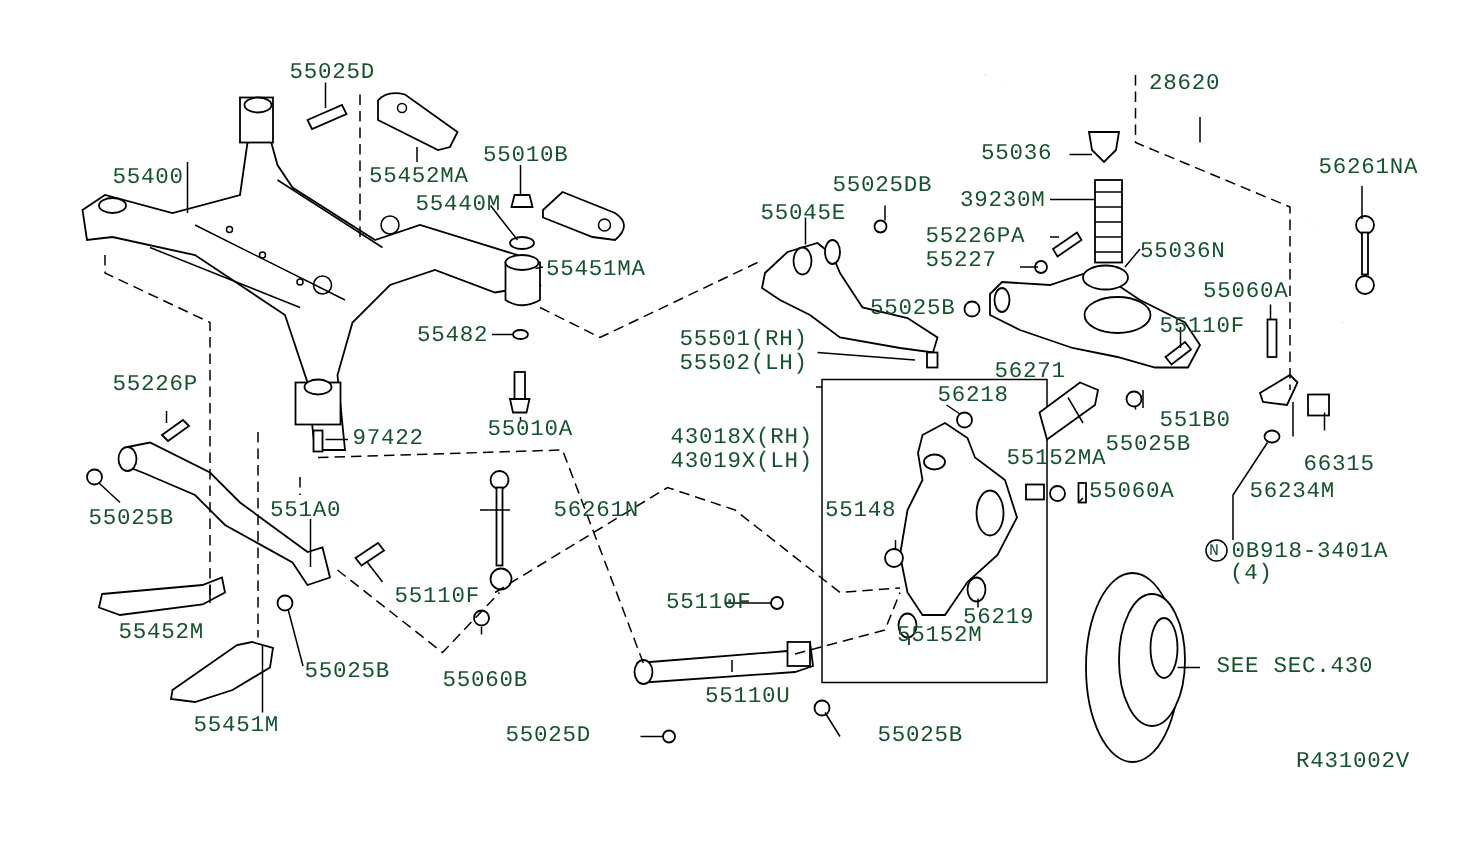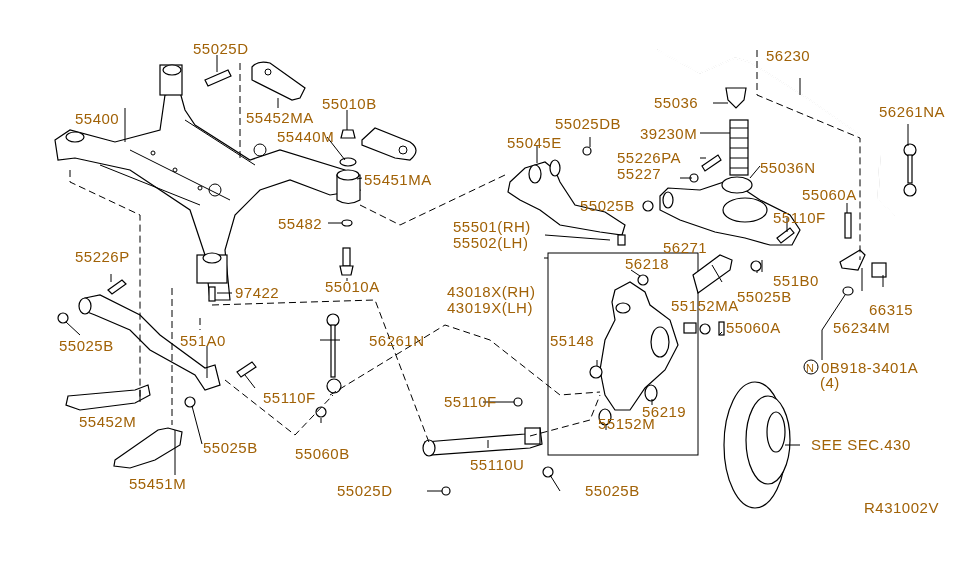--- a/index.html
+++ b/index.html
@@ -1,18 +1,18 @@
 <!DOCTYPE html>
 <html><head>
 <meta charset="utf-8">
 <style>
   html, body { margin:0; padding:0; background:#ffffff; }
   body { width:975px; height:566px; position:relative; overflow:hidden; font-family:"DejaVu Sans Mono","Liberation Mono",monospace; color:#000; }
   #diagram { position:absolute; left:0; top:0; width:975px; height:566px; }
-  .lbl { position:absolute; font-family:Liberation Sans, sans-serif; font-size:15px; letter-spacing:0.5px; line-height:16px; white-space:pre; color:#a16207; }
+  .lbl { position:absolute; font-family:Liberation Mono, monospace; font-size:15px; letter-spacing:0.5px; line-height:16px; white-space:pre; color:#14532d; }
   .sm { font-size:14px; }
   svg .part { fill:#fff; stroke:#000; stroke-width:1.2; }
   svg .ln { fill:none; stroke:#000; stroke-width:1; }
   svg .dash { fill:none; stroke:#000; stroke-width:1; stroke-dasharray:7 4; }
   svg .box { fill:none; stroke:#000; stroke-width:1; }
 </style>
 </head>
 <body>
 
 <svg id="diagram" viewBox="0 0 975 566" xmlns="http://www.w3.org/2000/svg">
@@ -264,21 +264,21 @@
 <div class="lbl" style="left:625px;top:256px">56218</div>
 <div class="lbl" style="left:550px;top:333px">55148</div>
 <div class="lbl" style="left:642px;top:404px">56219</div>
 <div class="lbl" style="left:598px;top:416px">55152M</div>
 <div class="lbl" style="left:671px;top:298px">55152MA</div>
 <div class="lbl" style="left:726px;top:320px">55060A</div>
 <div class="lbl" style="left:444px;top:394px">55110F</div>
 <div class="lbl" style="left:470px;top:457px">55110U</div>
 <div class="lbl" style="left:337px;top:483px">55025D</div>
 <div class="lbl" style="left:585px;top:483px">55025B</div>
-<div class="lbl" style="left:766px;top:48px">56230</div>
+<div class="lbl" style="left:766px;top:48px">28620</div>
 <div class="lbl" style="left:654px;top:95px">55036</div>
 <div class="lbl" style="left:640px;top:126px">39230M</div>
 <div class="lbl" style="left:617px;top:150px">55226PA</div>
 <div class="lbl" style="left:617px;top:166px">55227</div>
 <div class="lbl" style="left:760px;top:160px">55036N</div>
 <div class="lbl" style="left:879px;top:104px">56261NA</div>
 <div class="lbl" style="left:802px;top:187px">55060A</div>
 <div class="lbl" style="left:773px;top:210px">55110F</div>
 <div class="lbl" style="left:663px;top:240px">56271</div>
 <div class="lbl" style="left:773px;top:273px">551B0</div>

